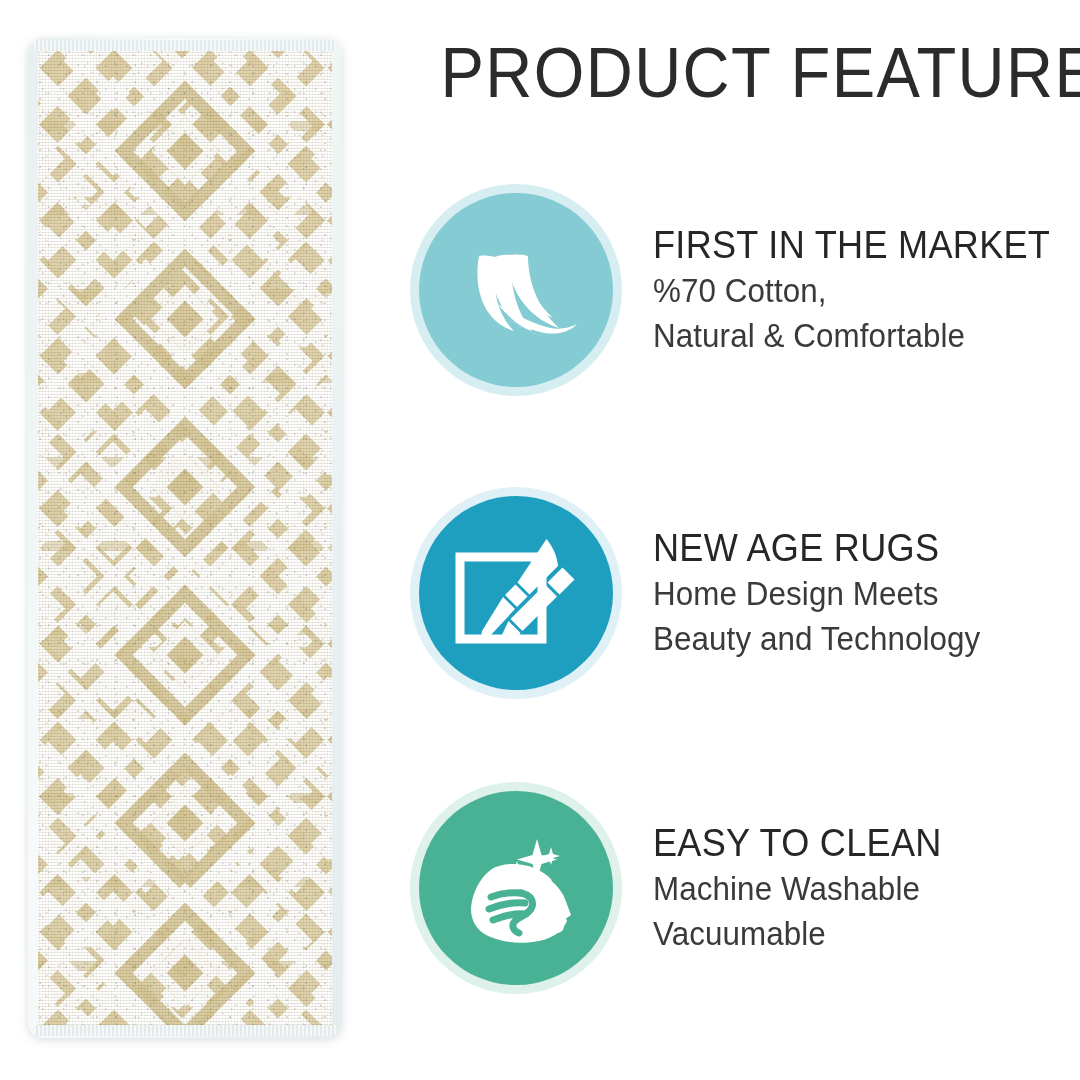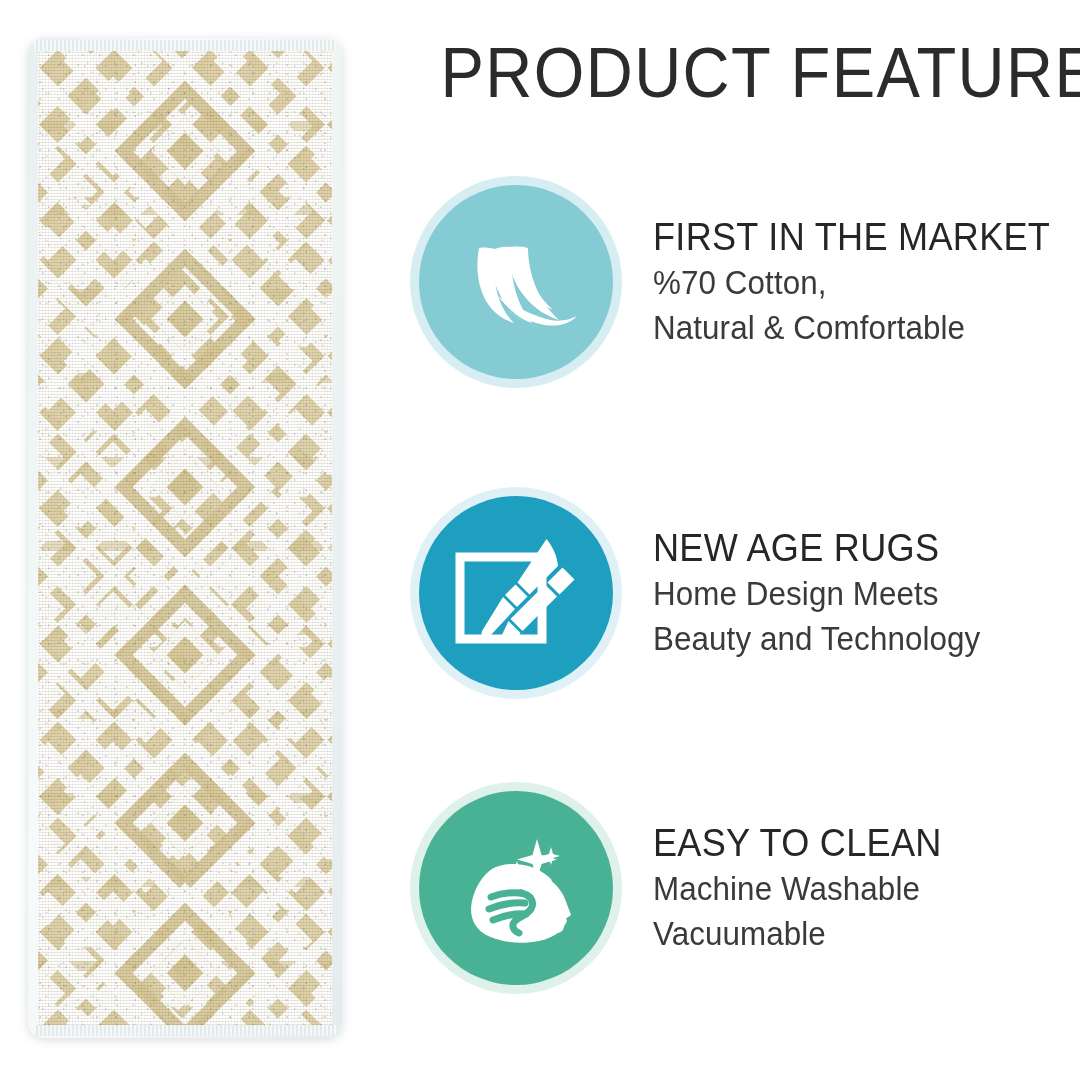--- a/index.html
+++ b/index.html
@@ -164,21 +164,21 @@
   }
 
   .feature-row {
     position: absolute;
     left: 0;
     width: 684px;
     height: 212px;
     display: flex;
     align-items: center;
   }
-  #feature-0 { top: 176px; }
+  #feature-0 { top: 184px; }
   #feature-1 { top: 487px; }
   #feature-2 { top: 782px; }
 
   .icon-wrap {
     position: relative;
     width: 212px;
     height: 212px;
     flex: 0 0 212px;
     margin-left: 14px;
   }

